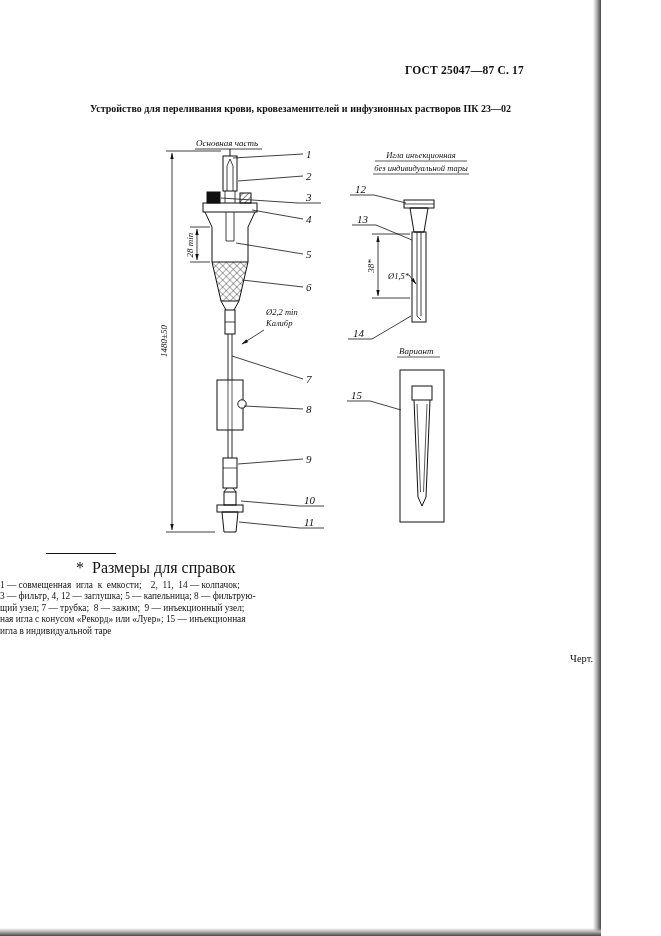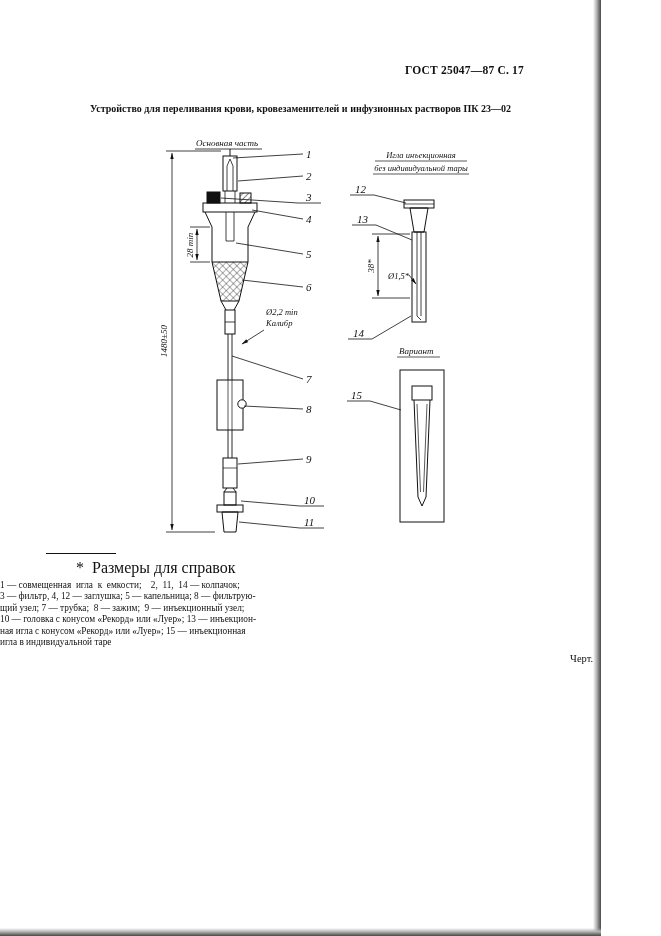--- a/index.html
+++ b/index.html
@@ -249,21 +249,20 @@
     </g>
   </svg>
 
   <div class="footnote-rule"></div>
   <div class="footnote">*  Размеры для справок</div>
 
   <div class="legend">
     <div class="legend-line">1 — совмещенная  игла  к  емкости;    2,  11,  14 — колпачок;</div>
     <div class="legend-line">3 — фильтр, 4, 12 — заглушка; 5 — капельница; 8 — фильтрую-</div>
     <div class="legend-line">щий узел; 7 — трубка;  8 — зажим;  9 — инъекционный узел;</div>
-    <div class="legend-line">10 — головка с конусом «Рекорд» или «Луер»; 13 — инъекцион-</div>
     <div class="legend-line">ная игла с конусом «Рекорд» или «Луер»; 15 — инъекционная</div>
     <div class="legend-line">игла в индивидуальной таре</div>
   </div>
 
   <div class="caption">Черт. 7</div>
 
   <div class="edge-right"></div>
   <div class="edge-bottom"></div>
 </div>
 

